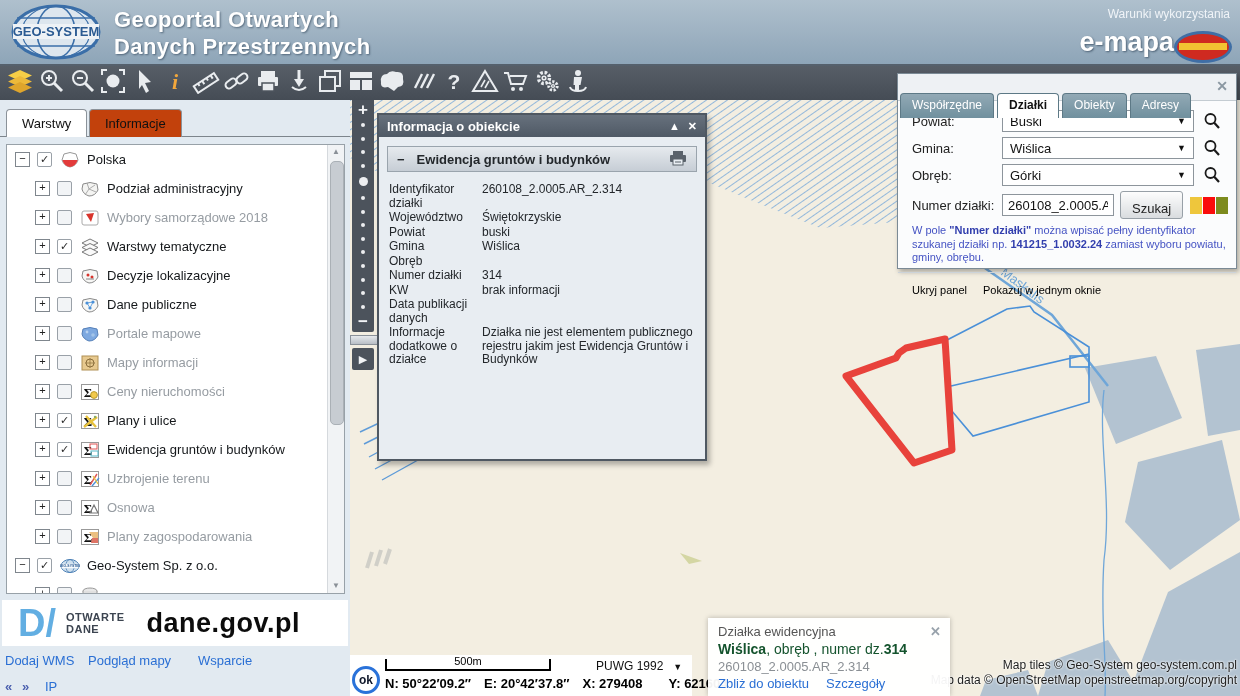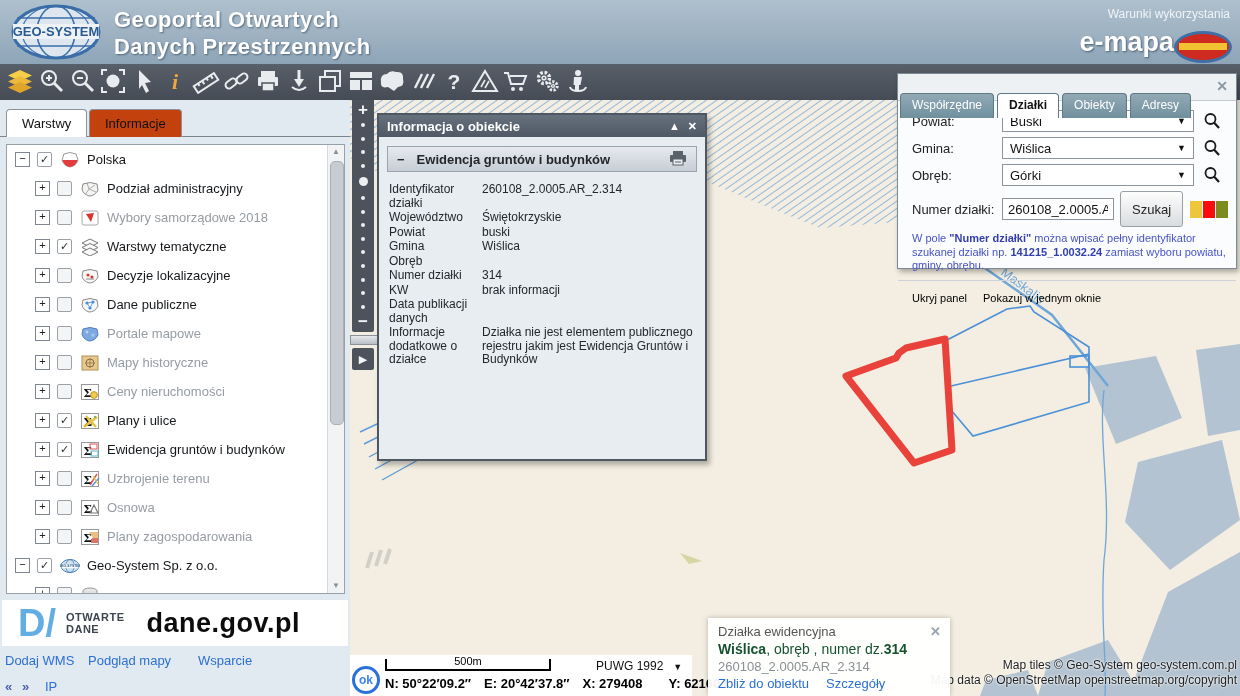--- a/index.html
+++ b/index.html
@@ -98,21 +98,21 @@
   #search-body{padding:9px 6px 0 14px;}
   .srow{display:flex;align-items:center;margin-bottom:5px;}
   .slabel{width:90px;font-size:13px;color:#222;flex:none;}
   .sselect{width:192px;height:22px;border:1px solid #8d959c;background:#fff;display:flex;
     align-items:center;justify-content:space-between;padding:0 7px;font-size:13px;color:#111;
     box-sizing:border-box;cursor:pointer;}
   .sselect .dd{font-size:9px;color:#111;}
   .smag{margin-left:9px;cursor:pointer;display:flex;align-items:center;}
   .sinput{width:112px;height:22px;border:1px solid #8d959c;font-size:13px;padding:0 5px;
     box-sizing:border-box;font-family:"Liberation Sans",sans-serif;color:#111;}
-  .szukaj{height:36px;padding:9px 11px;font-size:13px;color:#222;margin-left:6px;
+  .szukaj{height:28px;padding:9px 11px;font-size:13px;color:#222;margin-left:6px;
     background:linear-gradient(#fdfdfd,#d9dcdf);border:1px solid #98a0a7;border-radius:3px;cursor:pointer;
     font-family:"Liberation Sans",sans-serif;}
   #swatches{display:flex;margin-left:7px;gap:1px;}
   #swatches span{width:12px;height:17px;display:inline-block;cursor:pointer;}
   #search-hint{margin:3px 10px 0 14px;font-size:11px;color:#4553c3;line-height:13.5px;}
   #search-hint b{color:#323fae;}
   #search-links{border-top:1px solid #ccd3d9;margin-top:7px;padding:7px 0 0 8px;}
   #search-links span{font-size:11px;color:#000000;margin-left:6px;cursor:pointer;}
   #search-links span + span{margin-left:16px;}
   
@@ -120,21 +120,21 @@
     box-shadow:0 0 5px rgba(0,0,0,.25);padding:6px 10px;box-sizing:border-box;z-index:12;}
   #popup .r1{font-size:13px;color:#555;line-height:16px;}
   #popup-close{position:absolute;right:9px;top:6px;color:#98a2ab;font-weight:bold;font-size:13px;cursor:pointer;}
   #popup .r2{font-size:14px;color:#14532d;line-height:18px;}
   #popup .r3{font-size:13px;color:#8a8f94;line-height:17px;}
   #popup .r4{font-size:13px;color:#2a6fd4;line-height:17px;}
   #popup .r4 span{cursor:pointer;margin-right:17px;}
   
   #status{left:350px;top:655px;width:342px;height:41px;background:#fff;z-index:11;}
   #ok-btn{left:352px;top:666px;width:28px;height:28px;border-radius:50%;background:#fff;
-    border:3px solid #2a72d9;color:#3b82f6;font-weight:bold;font-size:12px;display:flex;
+    border:3px solid #2a72d9;color:#0f172a;font-weight:bold;font-size:12px;display:flex;
     align-items:center;justify-content:center;z-index:13;box-sizing:border-box;cursor:pointer;}
   #scalebar{left:385px;top:659px;width:162px;height:10px;border-left:2px solid #000;
     border-right:2px solid #000;border-bottom:2px solid #000;z-index:12;}
   #scalebar .lbl{width:100%;text-align:center;font-size:11px;color:#000;margin-top:-4px;}
   #crs{left:596px;top:659px;font-size:12px;color:#111;z-index:12;cursor:pointer;}
   #crs .dd{font-size:9px;margin-left:10px;}
   #coords{left:385px;top:676px;font-size:13px;font-weight:bold;color:#000;z-index:12;white-space:nowrap;}
   #coords span{margin-right:13px;}
   
   #attr{right:3px;top:658px;text-align:right;font-size:12px;color:#1d1d1d;line-height:15px;
@@ -402,21 +402,21 @@
           <div class="trow dim">
             <span class="expander">+</span>
             <span class="cb"></span>
             <span class="ticon">
               <svg width="20" height="18" viewBox="0 0 20 18">
                 <rect x="2" y="2" width="16" height="14" fill="#e7c98f" stroke="#b09055"></rect>
                 <circle cx="10" cy="9" r="4" fill="none" stroke="#8a6d3b"></circle>
                 <path d="M10 4 V14 M5 9 H15" stroke="#8a6d3b" stroke-width=".7"></path>
               </svg>
             </span>
-            <span class="tlabel">Mapy historyczne</span>
+            <span class="tlabel">Mapy informacji</span>
           </div>
           <div class="trow dim">
             <span class="expander">+</span>
             <span class="cb"></span>
             <span class="ticon">
               <svg width="20" height="18" viewBox="0 0 20 18">
                 <rect x="1.5" y="1.5" width="17" height="15" fill="#fff" stroke="#999"></rect>
                 <text x="8" y="13.5" font-size="13" font-weight="bold" font-family="Liberation Serif,serif" fill="#111" text-anchor="middle">Σ</text>
                 <circle cx="14" cy="12" r="3.4" fill="#f2c94c" stroke="#b89a2e"></circle>
               </svg>

